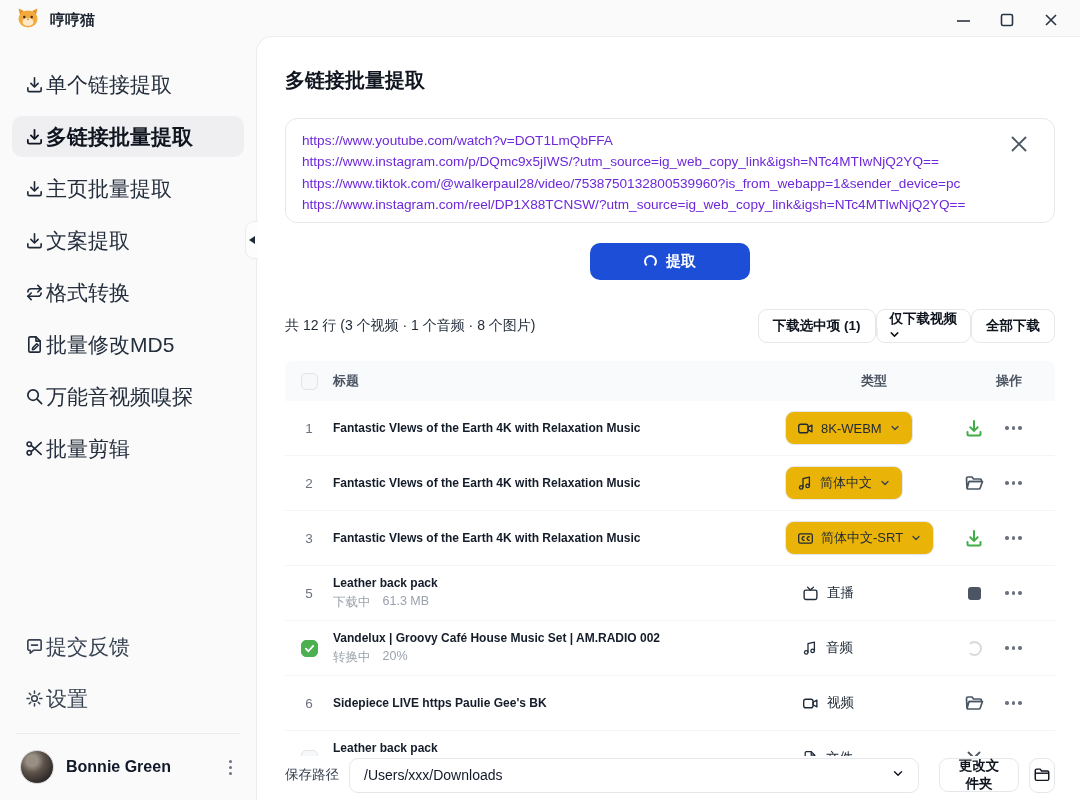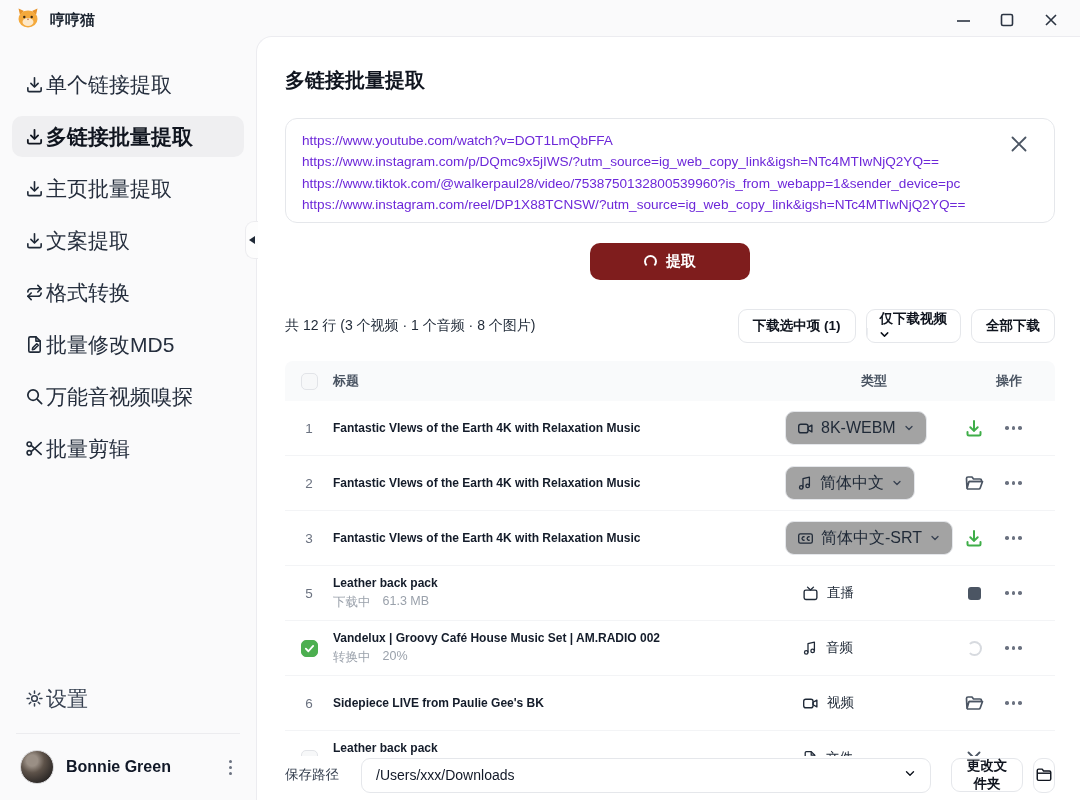--- a/index.html
+++ b/index.html
@@ -35,57 +35,57 @@
   
   .main { position:absolute; left:256px; top:36px; right:0; bottom:0; background:#ffffff; border:1px solid #ececf0; border-right:none; border-bottom:none; border-top-left-radius:16px; overflow:hidden; }
   .main-inner { position:absolute; inset:0; padding:30px 25px 0 28px; }
   .page-title { font-size:20px; font-weight:700; color:#10151f; margin-bottom:24px; }
 
   .url-box { position:relative; border:1px solid #e5e7eb; border-radius:12px; background:#fff; }
   .url-input { width:100%; height:99px; border:none; outline:none; resize:none; background:transparent; padding:11px 52px 11px 16px; font-family:"Liberation Sans","DejaVu Sans",sans-serif; font-size:13.6px; line-height:21.3px; color:#6d28d9; white-space:pre; overflow:hidden; }
   .clear-x { position:absolute; top:12px; right:22px; width:26px; height:26px; display:flex; align-items:center; justify-content:center; cursor:pointer; }
 
   .extract-row { display:flex; justify-content:center; margin:20px 0 0 0; }
-  .btn-extract { display:flex; align-items:center; justify-content:center; gap:9px; width:160px; height:37px; border:none; border-radius:10px; background:#7f1d1d; color:#ffffff; font-size:15px; font-weight:600; font-family:inherit; cursor:default; }
+  .btn-extract { display:flex; align-items:center; justify-content:center; gap:9px; width:160px; height:37px; border:none; border-radius:10px; background:#1d4ed8; color:#ffffff; font-size:15px; font-weight:600; font-family:inherit; cursor:default; }
   .spinner { width:13px; height:13px; border-radius:50%; border:2px solid #ffffff; border-bottom-color:transparent; }
 
   .stats-row { display:flex; align-items:center; justify-content:space-between; margin-top:29px; }
   .summary { font-size:14px; color:#1f2937; }
-  .stats-actions { display:flex; align-items:center; gap:10px; }
+  .stats-actions { display:flex; align-items:center; }
   .btn-light { display:flex; align-items:center; justify-content:center; height:34px; padding:0 14px; background:#fff; border:1px solid #e5e7eb; border-radius:9px; font-size:13.5px; font-weight:600; color:#10151f; font-family:inherit; cursor:pointer; }
   .btn-split { display:flex; align-items:stretch; height:34px; background:#fff; border:1px solid #e5e7eb; border-radius:9px; overflow:hidden;flex-direction:column; }
   .btn-split .split-main { display:flex; align-items:center; padding:0 13px; font-size:13.5px; font-weight:600; color:#10151f; cursor:pointer; }
   .btn-split .split-caret { display:flex; align-items:center; justify-content:center; width:34px; border-left:1px solid #eceef1; cursor:pointer; }
 
   
   .table { margin-top:18px; }
   .t-head { display:flex; align-items:center; height:40px; background:#f9fafb; border-radius:8px 8px 0 0; font-size:13px; font-weight:600; color:#4b5563; }
   .col-check { flex:0 0 48px; display:flex; align-items:center; justify-content:center; }
   .col-title { flex:1 1 auto; min-width:0; padding-right:10px; }
   .col-type { flex:0 0 178px; display:flex; align-items:center; }
   .col-action { flex:0 0 92px; display:flex; align-items:center; gap:20px; }
   .t-head .col-type { justify-content:center; }
   .t-head .col-action { justify-content:center; gap:0; }
   .t-row { display:flex; align-items:center; height:55px; border-bottom:1px solid #f3f4f6; }
   .row-num { font-size:13.5px; color:#6b7280; }
   .row-title { font-size:12px; font-weight:600; color:#141c2a; white-space:nowrap; overflow:hidden; text-overflow:ellipsis; }
   .row-sub { display:flex; gap:12px; font-size:12.5px; color:#9aa1ab; margin-top:4px; }
   .checkbox { width:17px; height:17px; border-radius:5px; border:1px solid #e2e4e8; background:#f7f8f9; cursor:pointer; }
   .checkbox.checked { background:#4caf50; border-color:#4caf50; display:flex; align-items:center; justify-content:center; }
-  .type-badge { display:flex; align-items:center; gap:7px; height:34px; padding:0 11px; border:1px solid #e5e7eb; border-radius:9px; background:#a3a3a3; font-size:16px; font-weight:500; color:#1f2937; cursor:pointer; }
+  .type-badge { display:flex; align-items:center; gap:7px; height:34px; padding:0 11px; border:1px solid #e5e7eb; border-radius:9px; background:#eab308; font-size:13px; font-weight:500; color:#1f2937; cursor:pointer; }
   .type-plain { display:flex; align-items:center; gap:8px; margin-left:17px; font-size:13.5px; color:#1f2937; }
   .act-icon { width:22px; height:22px; display:flex; align-items:center; justify-content:center; cursor:pointer; }
   .dots { display:flex; gap:3px; cursor:pointer; padding:4px 0; }
   .dots i { width:3.5px; height:3.5px; border-radius:50%; background:#6b7280; }
   .stop-sq { width:13px; height:13px; border-radius:3px; background:#4b5563; }
   .arc { width:15px; height:15px; border-radius:50%; border:2px solid #d7dadf; border-left-color:transparent; }
 
   
   .footer-bar { position:absolute; left:0; right:0; bottom:0; height:44px; background:#ffffff; display:flex; align-items:center; gap:10px; padding:0 25px 6px 28px; z-index:6; }
-  .footer-label { font-size:13.5px; color:#374151; flex:0 0 auto; margin-right:12px; }
+  .footer-label { font-size:13.5px; color:#374151; flex:0 0 auto; margin-right:0; }
   .path-select { position:relative; flex:0 0 570px; height:35px; border:1px solid #e5e7eb; border-radius:9px; background:#fff; display:flex; align-items:center; padding:0 40px 0 14px; font-size:14px; color:#111827; cursor:pointer; }
   .path-select .caret { position:absolute; right:13px; top:50%; transform:translateY(-50%); }
   .btn-folder { width:34px; height:35px; padding:0; display:flex; align-items:center; justify-content:center; }
   .spacer { flex:1; }
 </style>
 </head>
 <body>
 
 <div class="page">
 
@@ -204,20 +204,29 @@
               <path d="M6.5 13.2 17 3.8"></path>
             </svg>
         </span>
         <span>批量剪辑</span>
       </div>
     </div>
 
     <div class="sidebar-bottom">
       <div class="nav-item">
         <span class="ic">
+          <svg width="19" height="19" viewBox="0 0 20 20" fill="none" stroke="#374151" stroke-width="1.7" stroke-linecap="round" stroke-linejoin="round">
+              <path d="M3 4.5A1.5 1.5 0 0 1 4.5 3h11A1.5 1.5 0 0 1 17 4.5v8a1.5 1.5 0 0 1-1.5 1.5H9l-3.5 3v-3h-1A1.5 1.5 0 0 1 3 12.5Z"></path>
+              <path d="M6.8 8.5h6.4"></path>
+            </svg>
+        </span>
+        <span style="color:#374151;">提交反馈</span>
+      </div>
+      <div class="nav-item">
+        <span class="ic">
           <svg width="19" height="19" viewBox="0 0 20 20" fill="none" stroke="#374151" stroke-width="1.6" stroke-linecap="round">
             <circle cx="10" cy="10" r="3"></circle>
             <g>
                 <path d="M10 2.2v2.2"></path>
                 <path d="M10 15.6v2.2"></path>
                 <path d="M2.2 10h2.2"></path>
                 <path d="M15.6 10h2.2"></path>
                 <path d="M4.5 4.5l1.6 1.6"></path>
                 <path d="M13.9 13.9l1.6 1.6"></path>
                 <path d="M15.5 4.5l-1.6 1.6"></path>
@@ -467,21 +476,21 @@
                 <i></i>
               </span>
           </span>
         </div>
 
         <div class="t-row">
           <span class="col-check">
               <span class="row-num">6</span>
             </span>
           <span class="col-title">
-              <div class="row-title">Sidepiece LIVE from Paulie Gee's BK</div>
+              <div class="row-title">Sidepiece LIVE https Paulie Gee's BK</div>
             </span>
           <span class="col-type">
             <span class="type-plain">
               <svg width="17" height="17" viewBox="0 0 20 20" fill="none" stroke="#1f2937" stroke-width="1.6" stroke-linejoin="round">
                   <rect x="2" y="5" width="11" height="10" rx="2.5"></rect>
                   <path d="M13 8.5 17.5 6v8L13 11.5Z"></path>
                 </svg>
               <span>视频</span>
             </span>
           </span>

